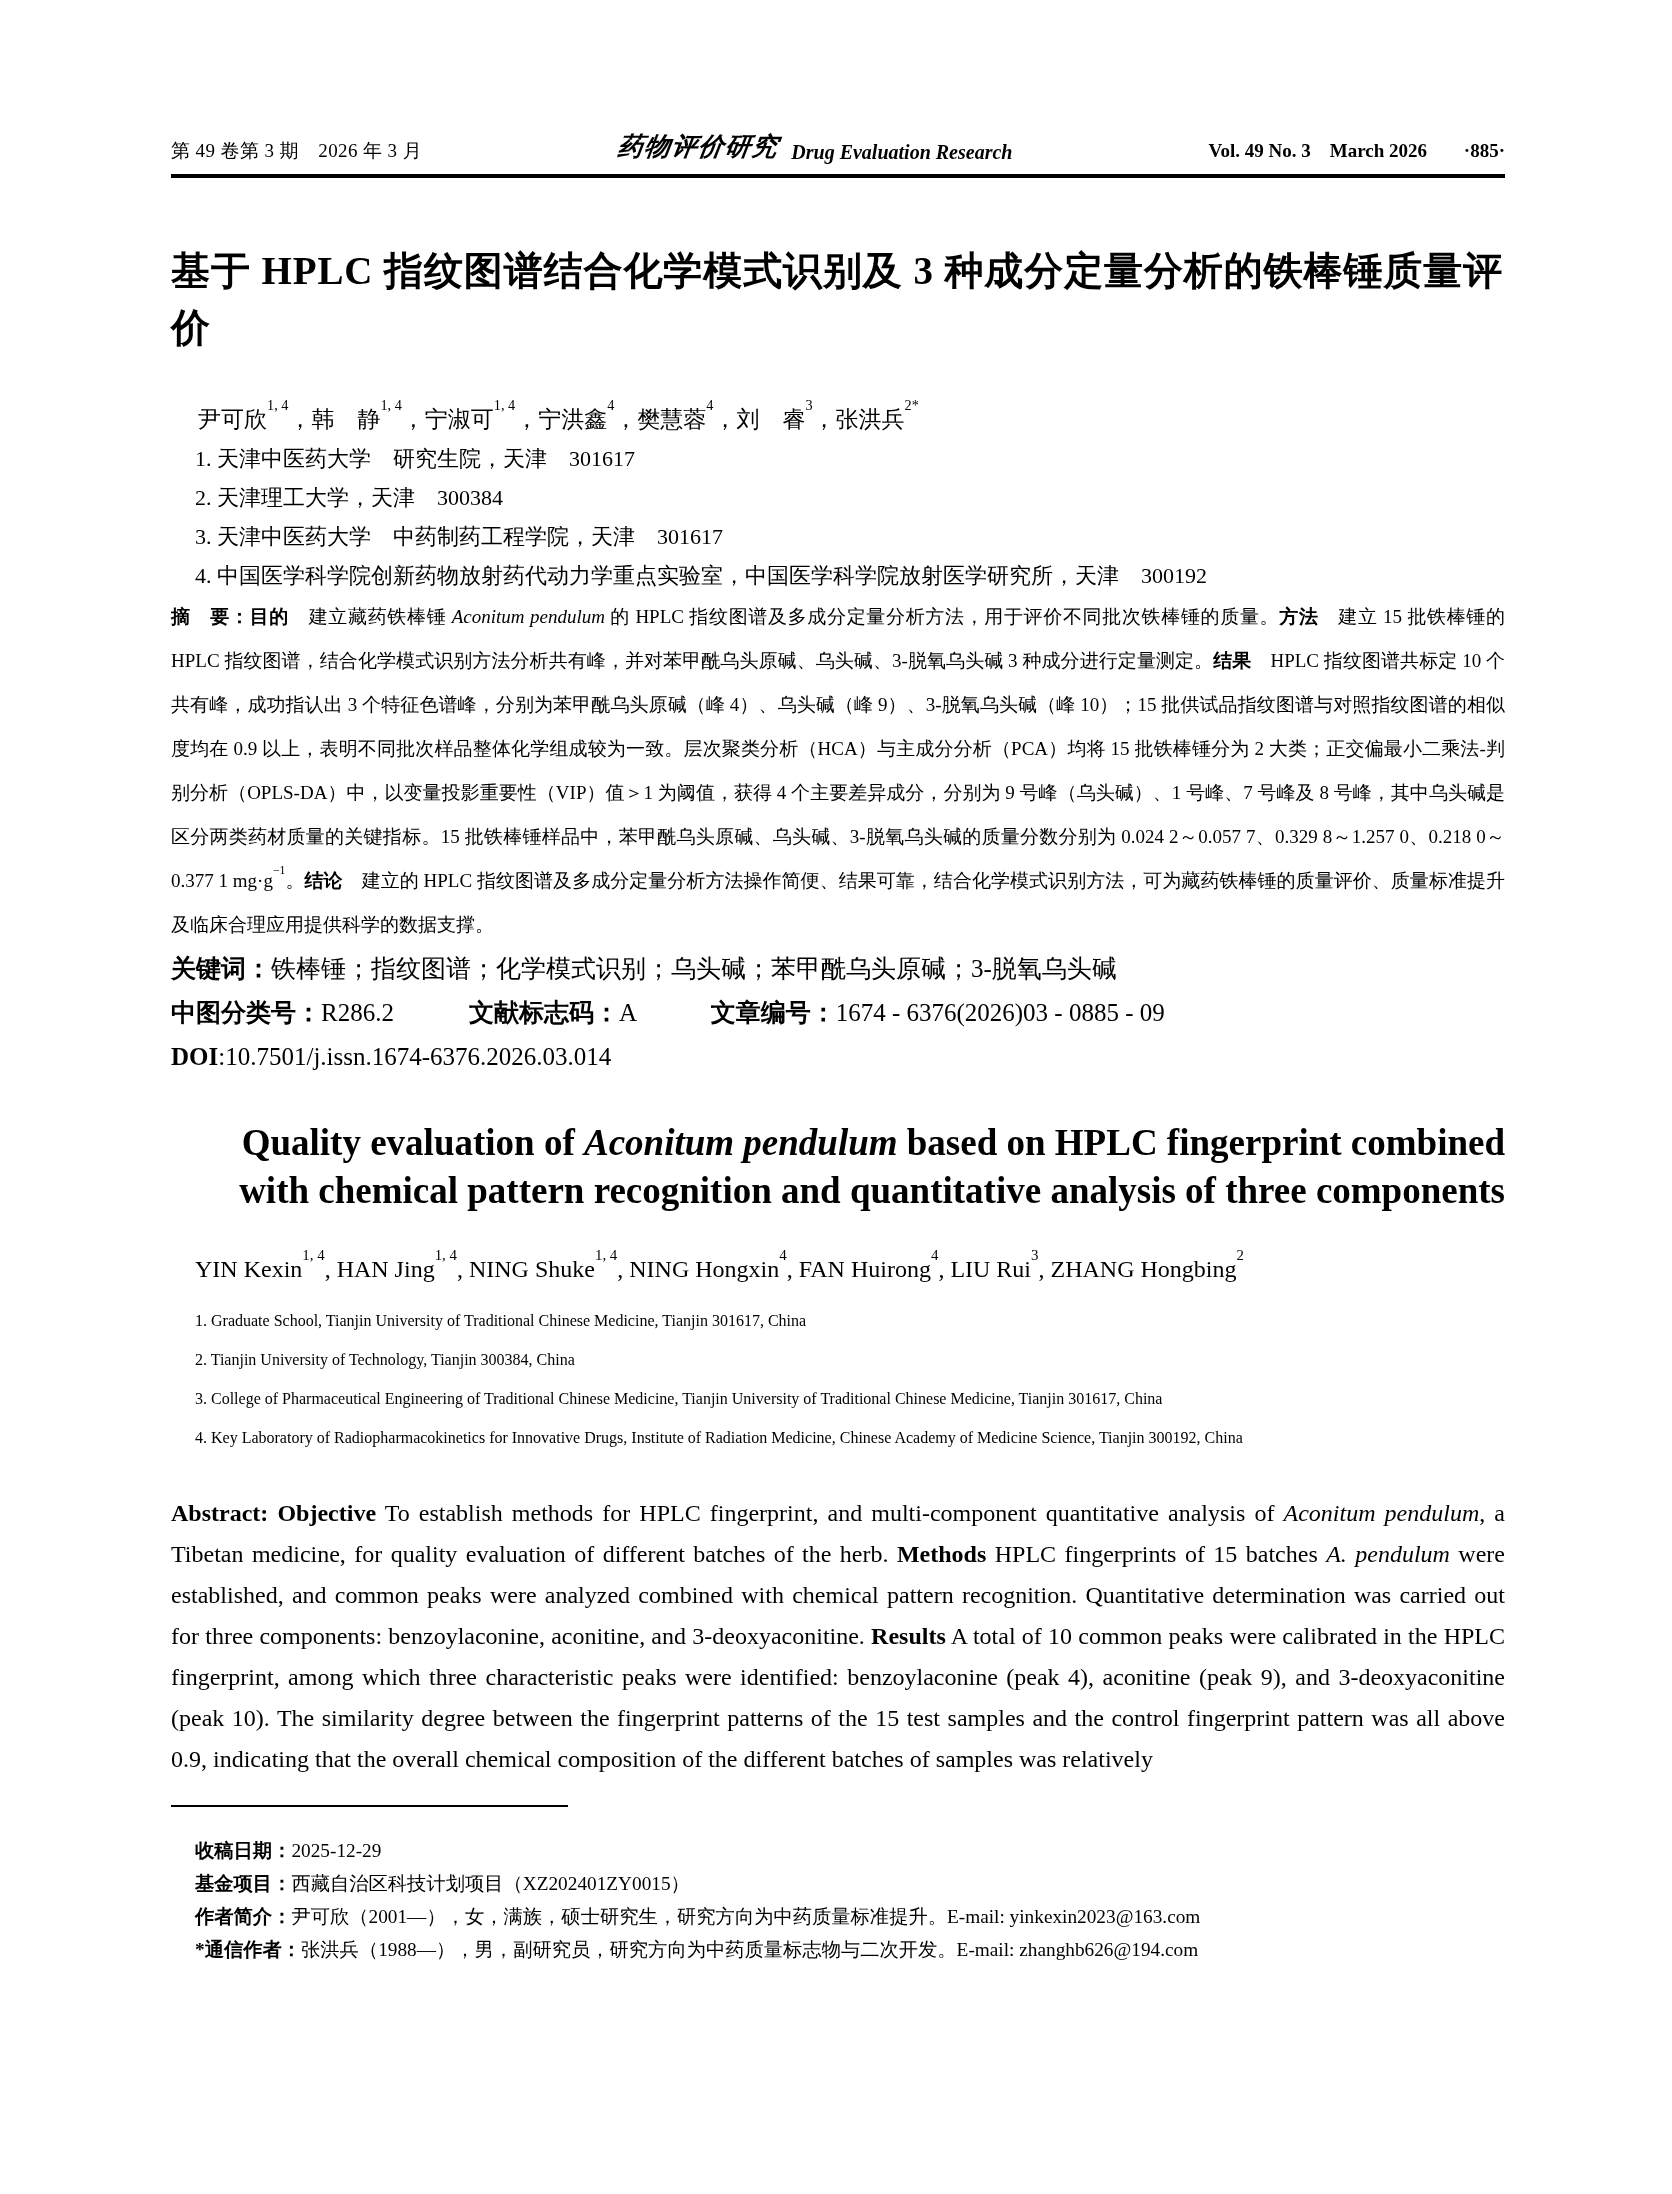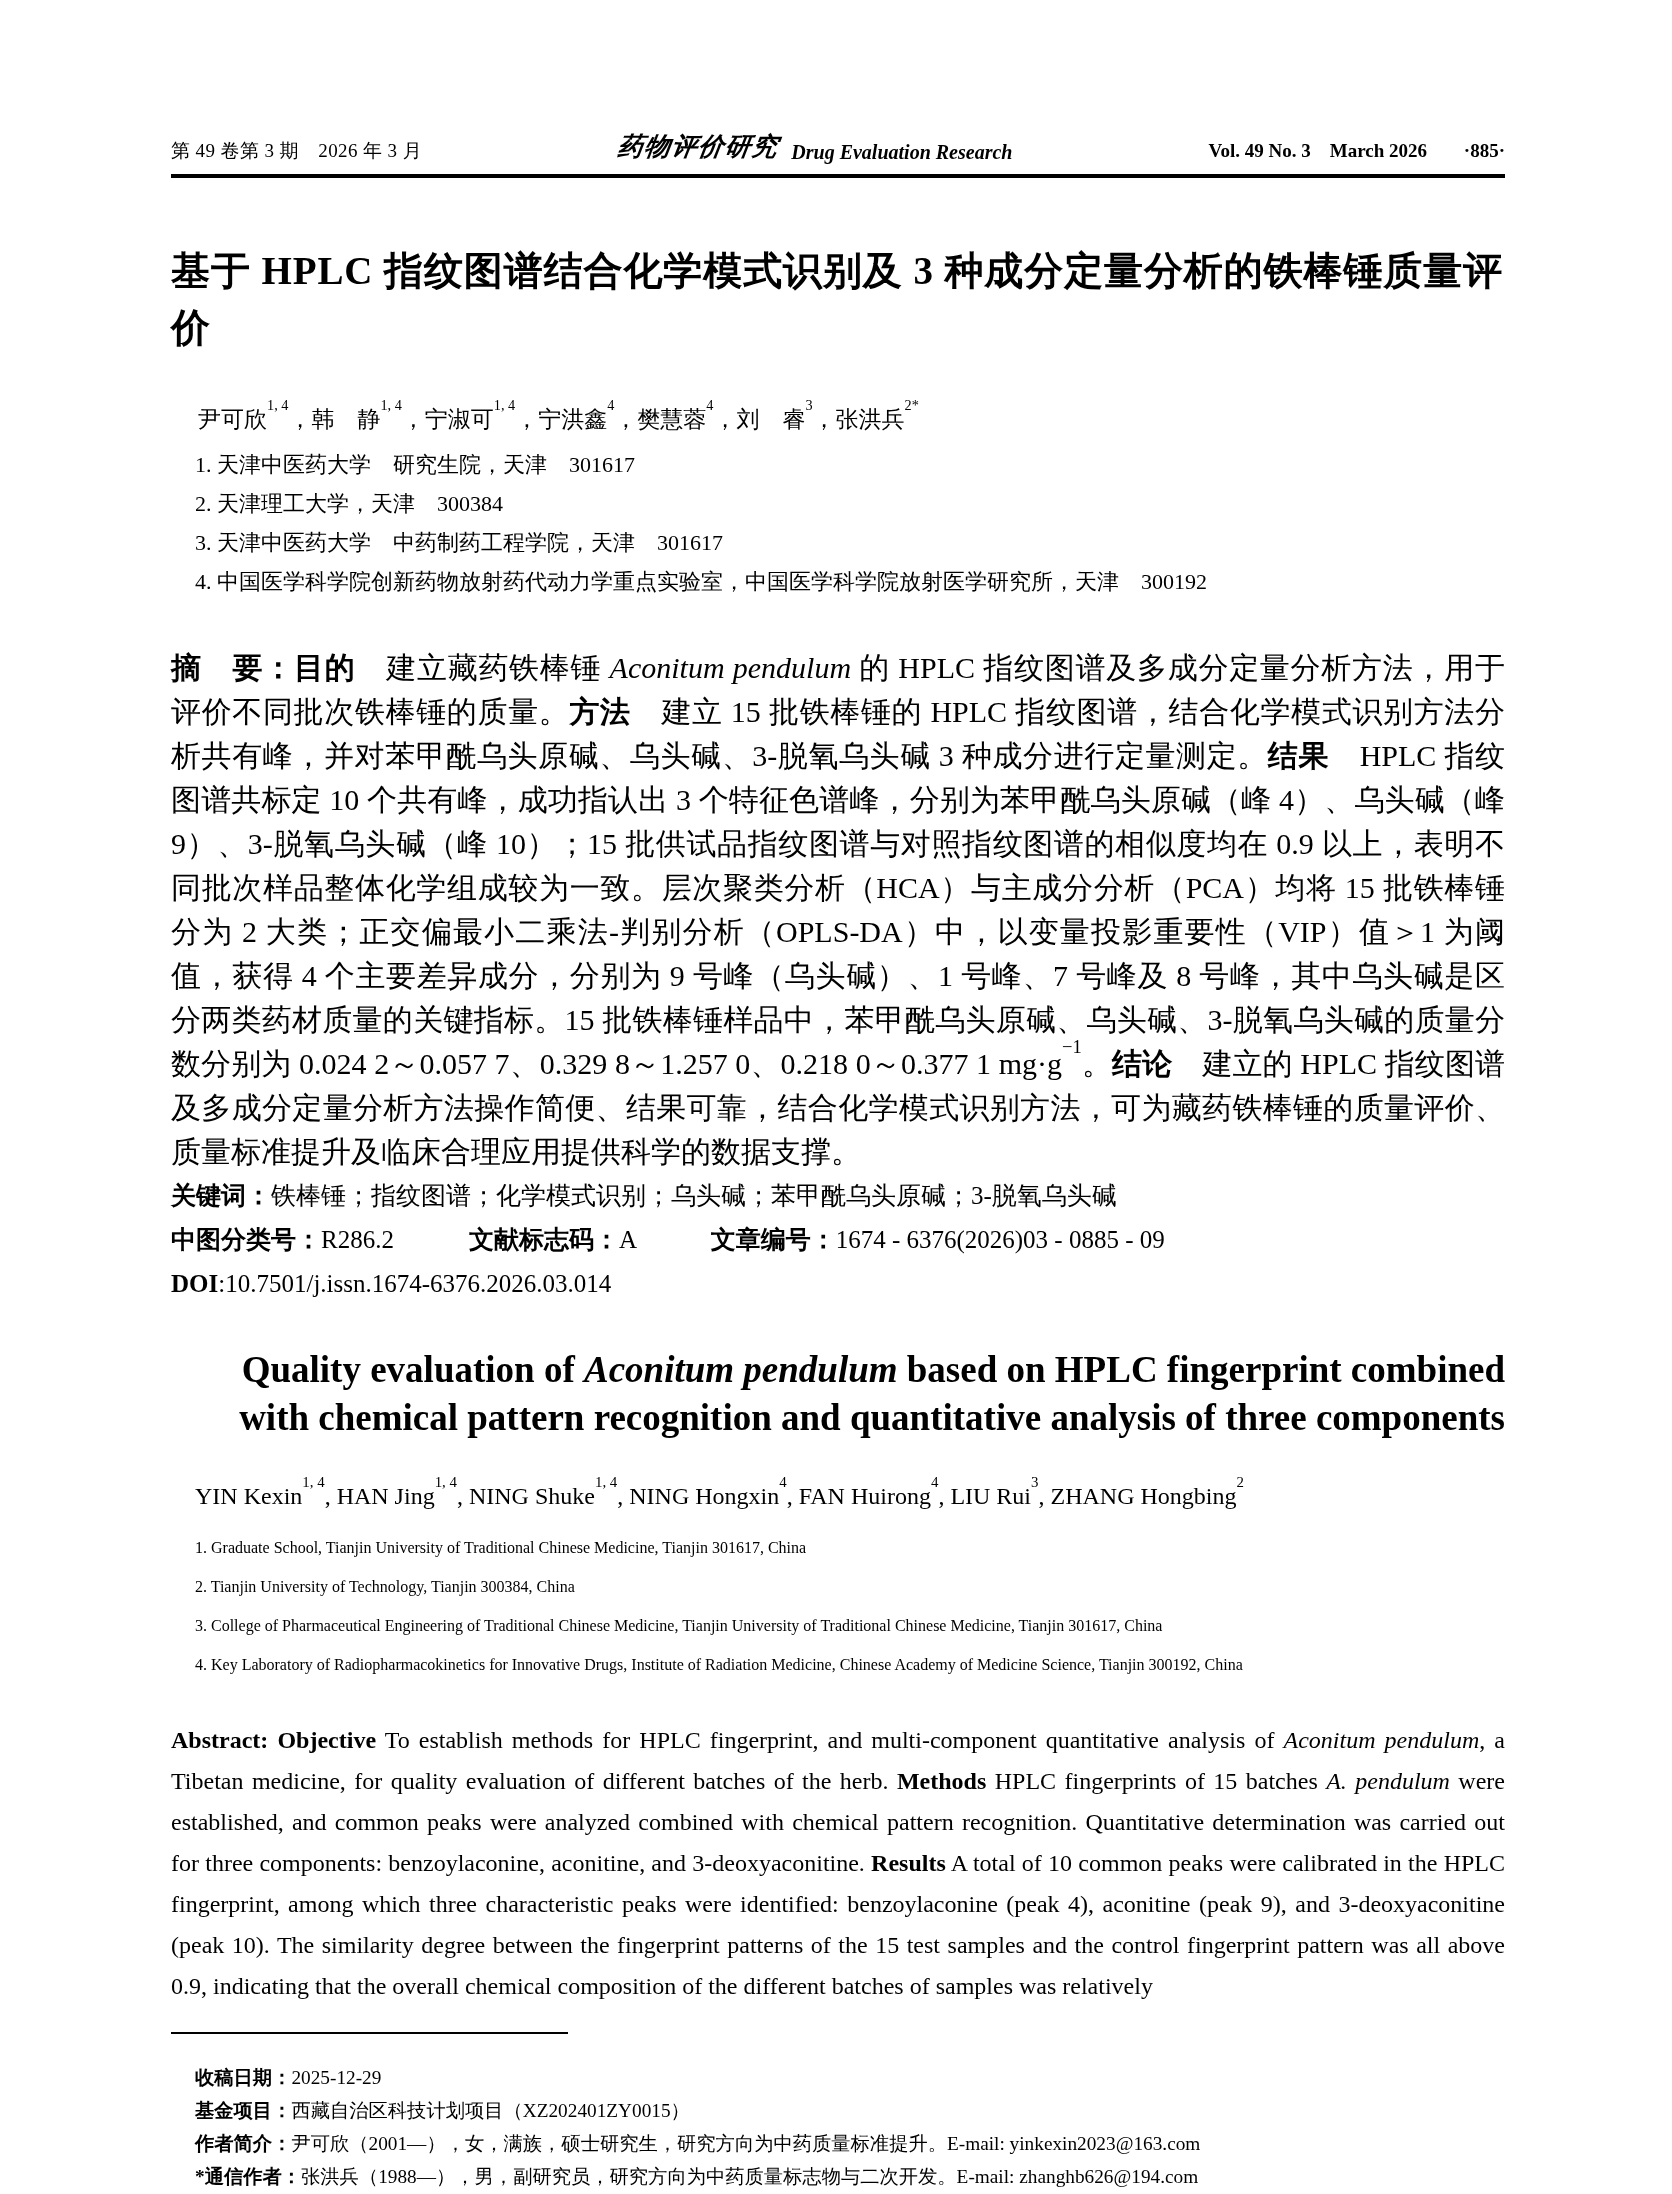--- a/index.html
+++ b/index.html
@@ -21,23 +21,23 @@
   .hdr-left{letter-spacing:0.4px;}
   .hdr-center{display:flex;align-items:flex-end;gap:12.3px;}
   .logo{font-weight:bold;font-style:italic;font-size:25.5px;transform:skewX(-8deg);display:inline-block;letter-spacing:1.3px;}
   .jname{font-weight:bold;font-style:italic;font-size:20px;}
   .hdr-right{font-weight:bold;}
   .pageno{margin-left:32px;font-weight:bold;}
   .rule{height:4px;background:#000;margin-top:9.7px;}
   
   .title-zh{margin-top:65px;font-size:39px;font-weight:bold;line-height:1.46;letter-spacing:0.9px;text-align:left;}
   .authors-zh{margin-top:49px;padding-left:27px;font-size:23px;line-height:1.25;}
-  .affils-zh{margin-top:11px;font-size:22px;}
+  .affils-zh{margin-top:5px;font-size:22px;}
   .aff-zh{padding-left:53px;text-indent:-29px;line-height:39px;}
-  .abstract-zh{margin-top:45px;font-size:30px;line-height:44px;text-align:justify;}
+  .abstract-zh{font-size:19px;line-height:44px;text-align:justify;}
   .kwline,.clcline,.doiline{font-size:25px;line-height:44px;text-align:left;}
   
   .title-en{margin-top:40px;font-size:37px;font-weight:bold;line-height:1.28;text-align:right;font-family:Liberation Serif, serif;}
   .authors-en{margin-top:40px;padding-left:24px;font-size:24px;line-height:1.25;}
   .affils-en{margin-top:16.7px;font-size:16px;}
   .aff-en{padding-left:40px;text-indent:-16px;line-height:39px;text-align:justify;}
   .abstract-en{margin-top:36px;font-size:24px;line-height:41px;text-align:justify;}
   
   .fn-rule{width:397px;height:2.2px;background:#000;margin-top:25.5px;}
   .footnotes{margin-top:27px;padding-left:24px;font-size:19.3px;}

